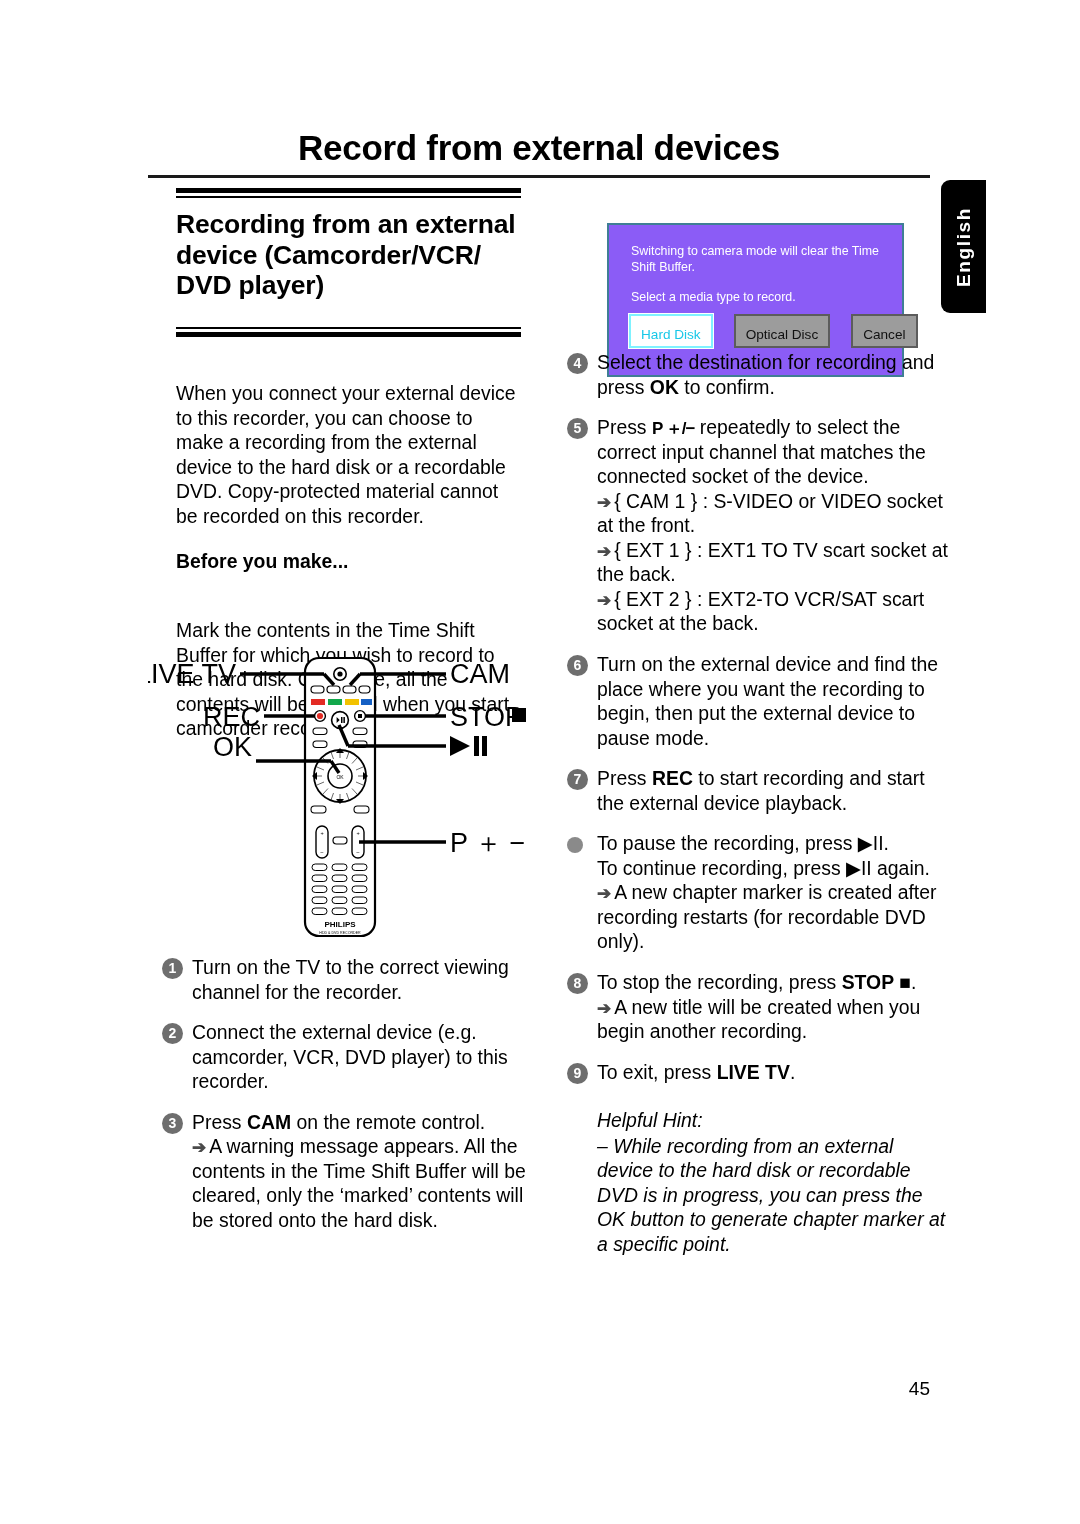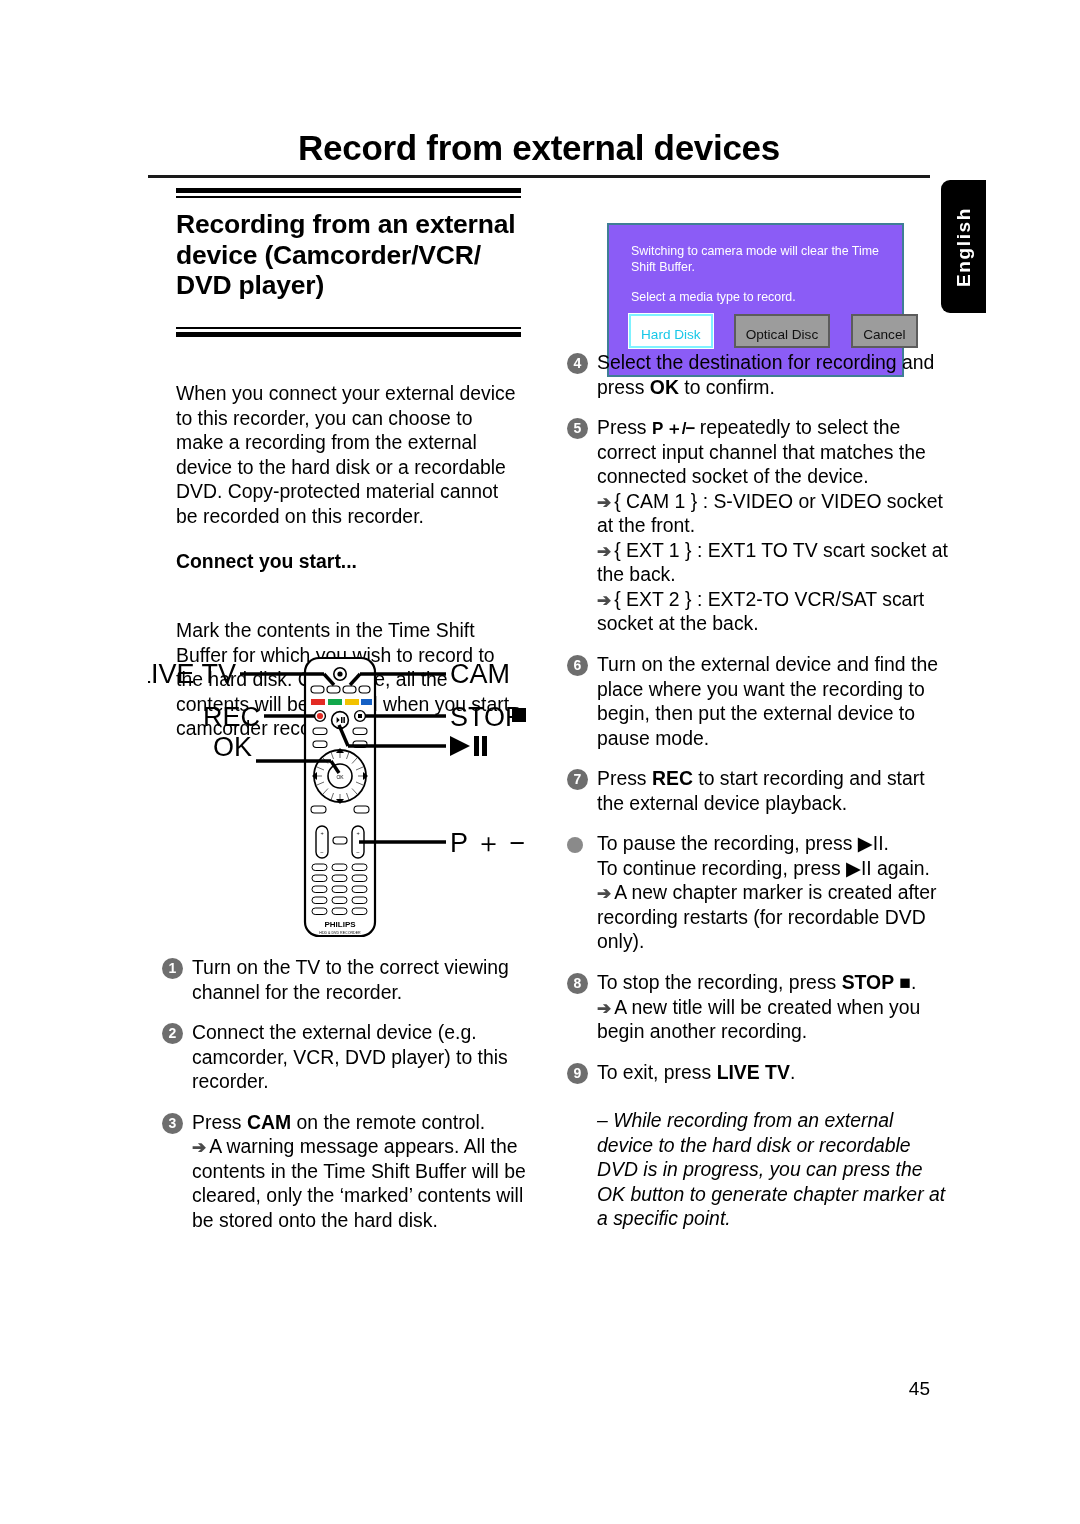--- a/index.html
+++ b/index.html
@@ -210,21 +210,21 @@
     <div class="heading-block">
       <div class="rule-double">
         <div class="thin"></div>
           <div class="gap"></div>
           <div class="thick"></div>
       </div>
     </div>
 
     <div class="body-text">
       <p>When you connect your external device to this recorder, you can choose to make a recording from the external device to the hard disk or a recordable DVD. Copy-protected material cannot be recorded on this recorder.</p>
-      <div class="subhead">Connect you start...</div>
+      <div class="subhead">Before you make...</div>
       <p>Mark the contents in the Time Shift Buffer for which you wish to record to the hard disk. Otherwise, all the contents will be cleared when you start camcorder recording.</p>
     </div>
   </div>
 
   <div class="remote-fig">
     <svg width="380" height="300" viewBox="0 0 380 300" xmlns="http://www.w3.org/2000/svg">
 
       <rect x="157" y="10" width="70" height="278" rx="14" ry="14" fill="#fff" stroke="#000" stroke-width="2.2"></rect>
 
       <circle cx="192" cy="26" r="6.2" fill="#fff" stroke="#000" stroke-width="1.6"></circle>
@@ -414,18 +414,19 @@
       <span>To stop the recording, press </span><span class="b">STOP ■</span><span>.</span><br>
       <span class="arrow">➔</span><span>A new title will be created when you begin another recording.</span>
     </div>
 
     <div class="step">
       <span class="num">9</span>
       <span>To exit, press </span><span class="b">LIVE TV</span><span>.</span>
     </div>
 
     <div class="hint">
+      <div class="hh">Helpful Hint:</div>
       <div>– While recording from an external device to the hard disk or recordable DVD is in progress, you can press the OK button to generate chapter marker at a specific point.</div>
     </div>
   </div>
 
   <div class="page-num">45</div>
 </div>
 
 </body></html>

